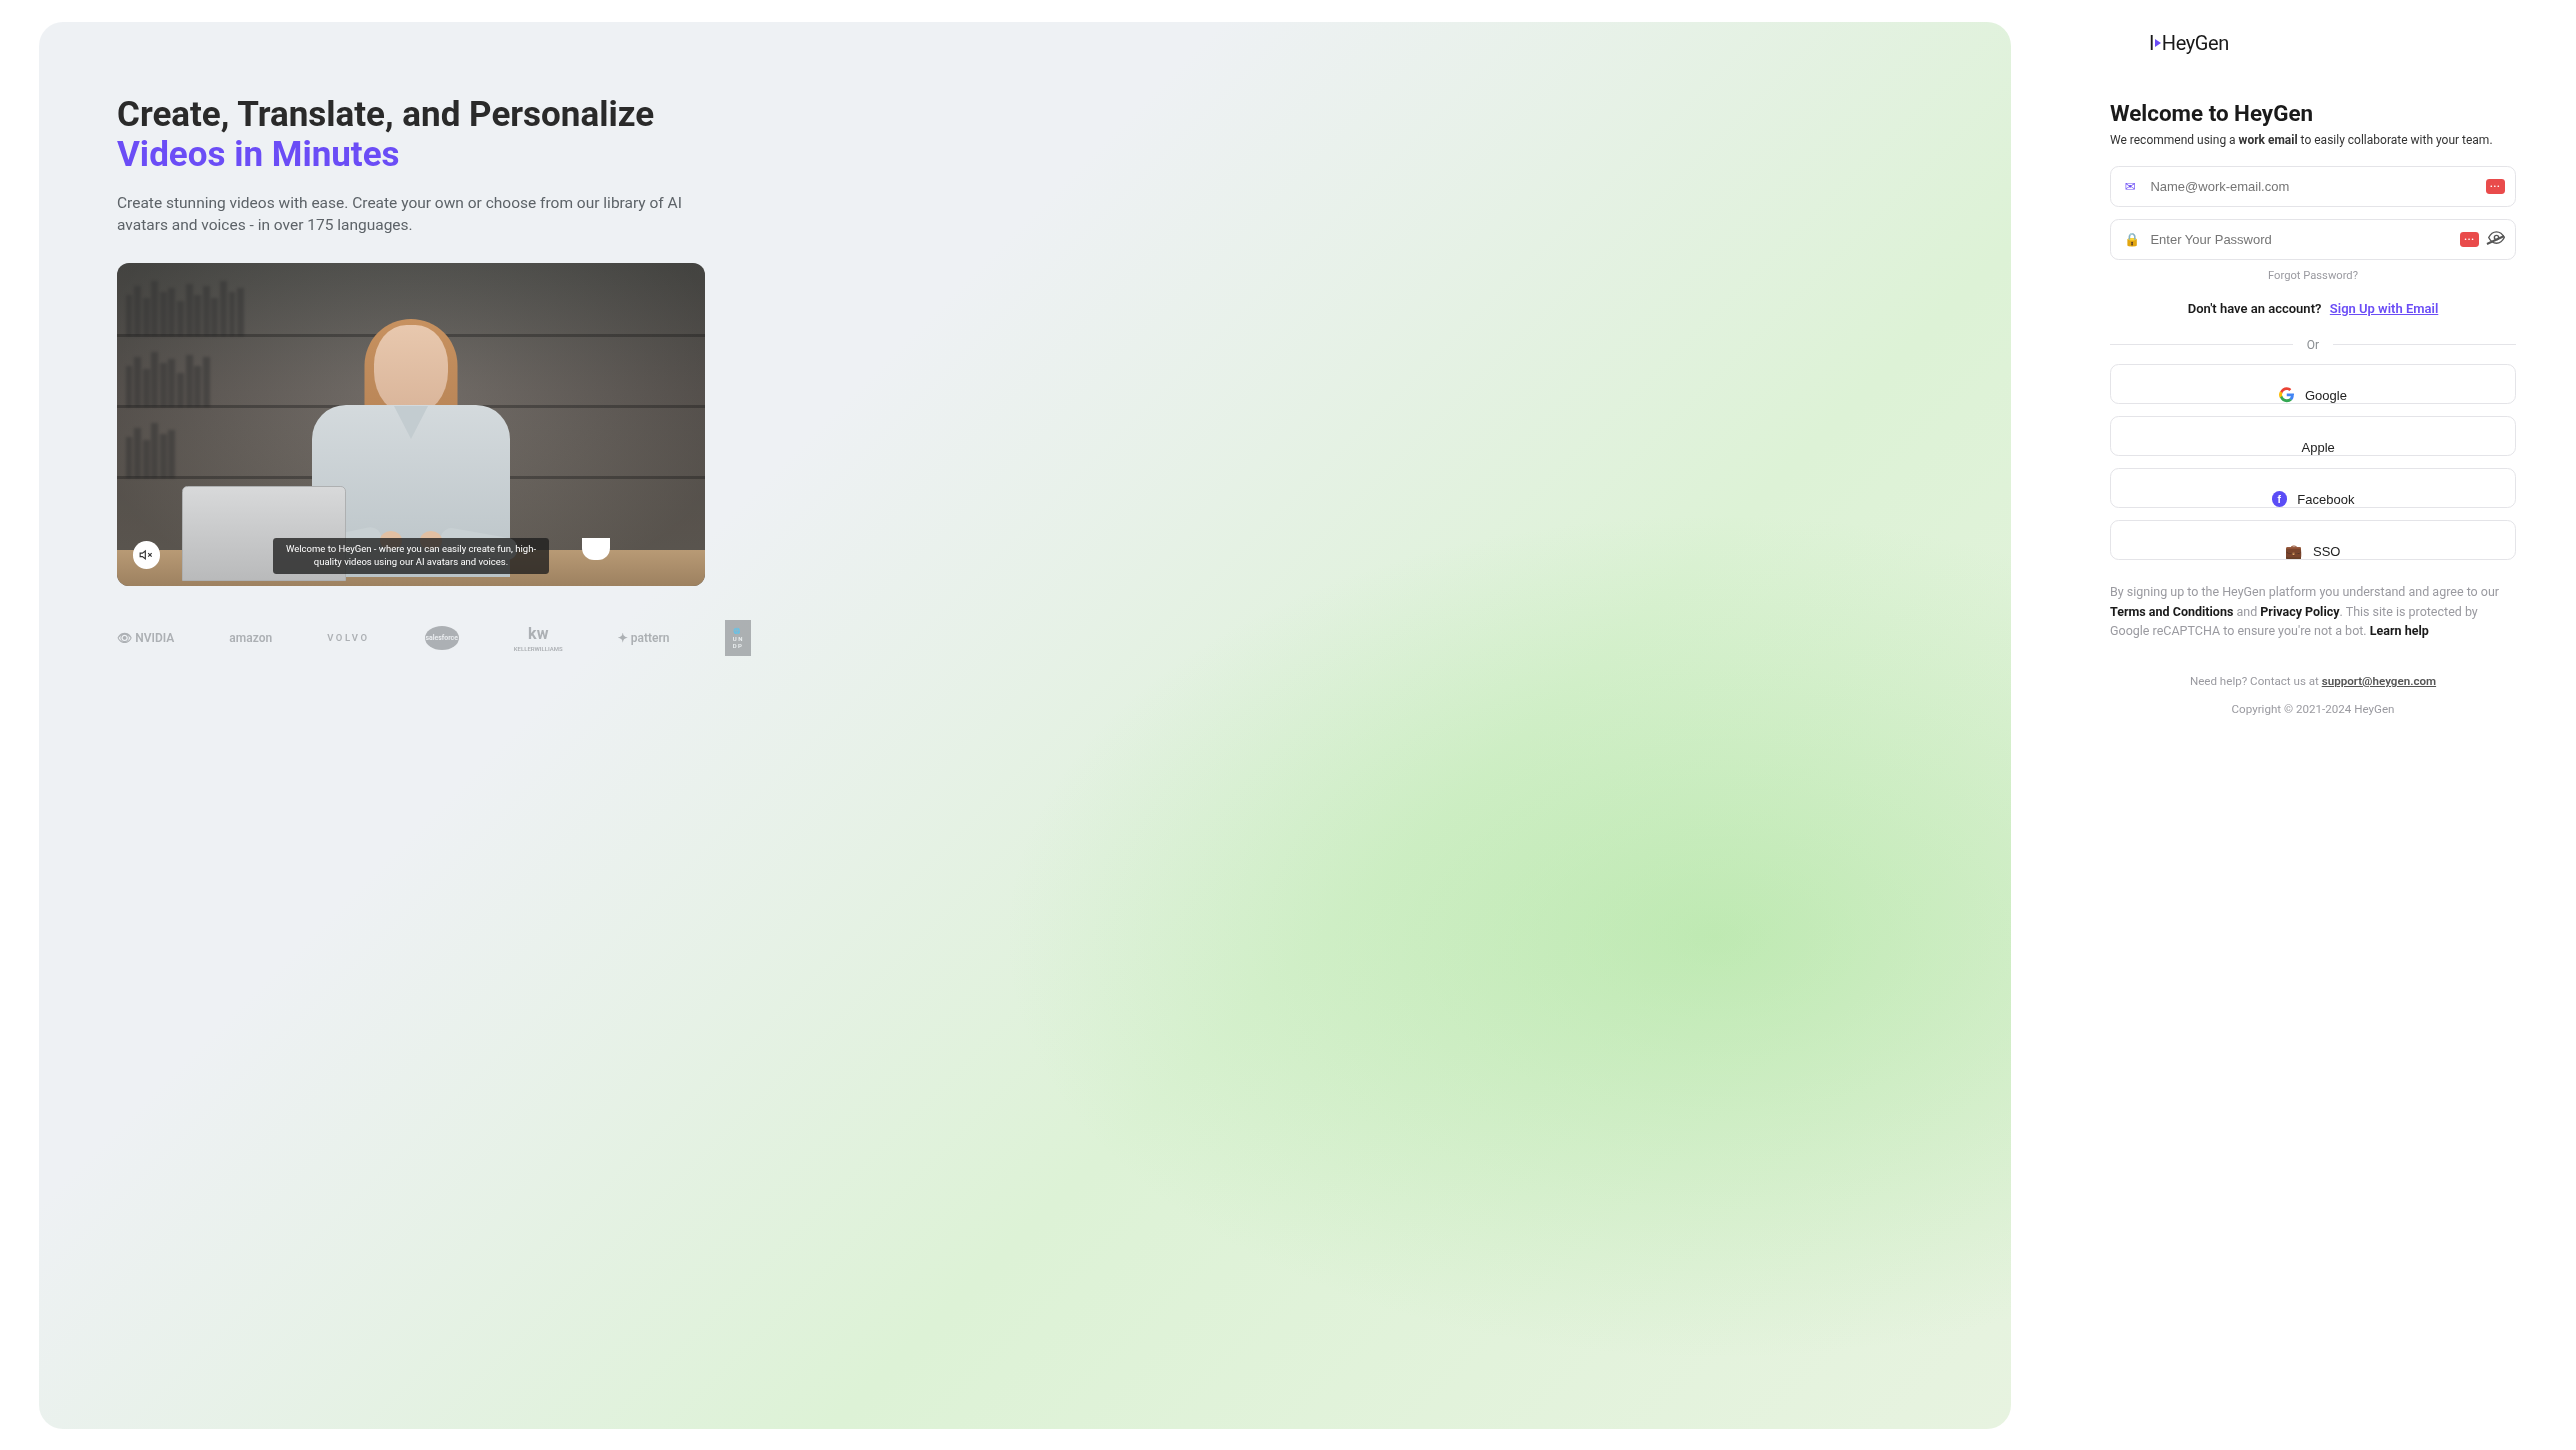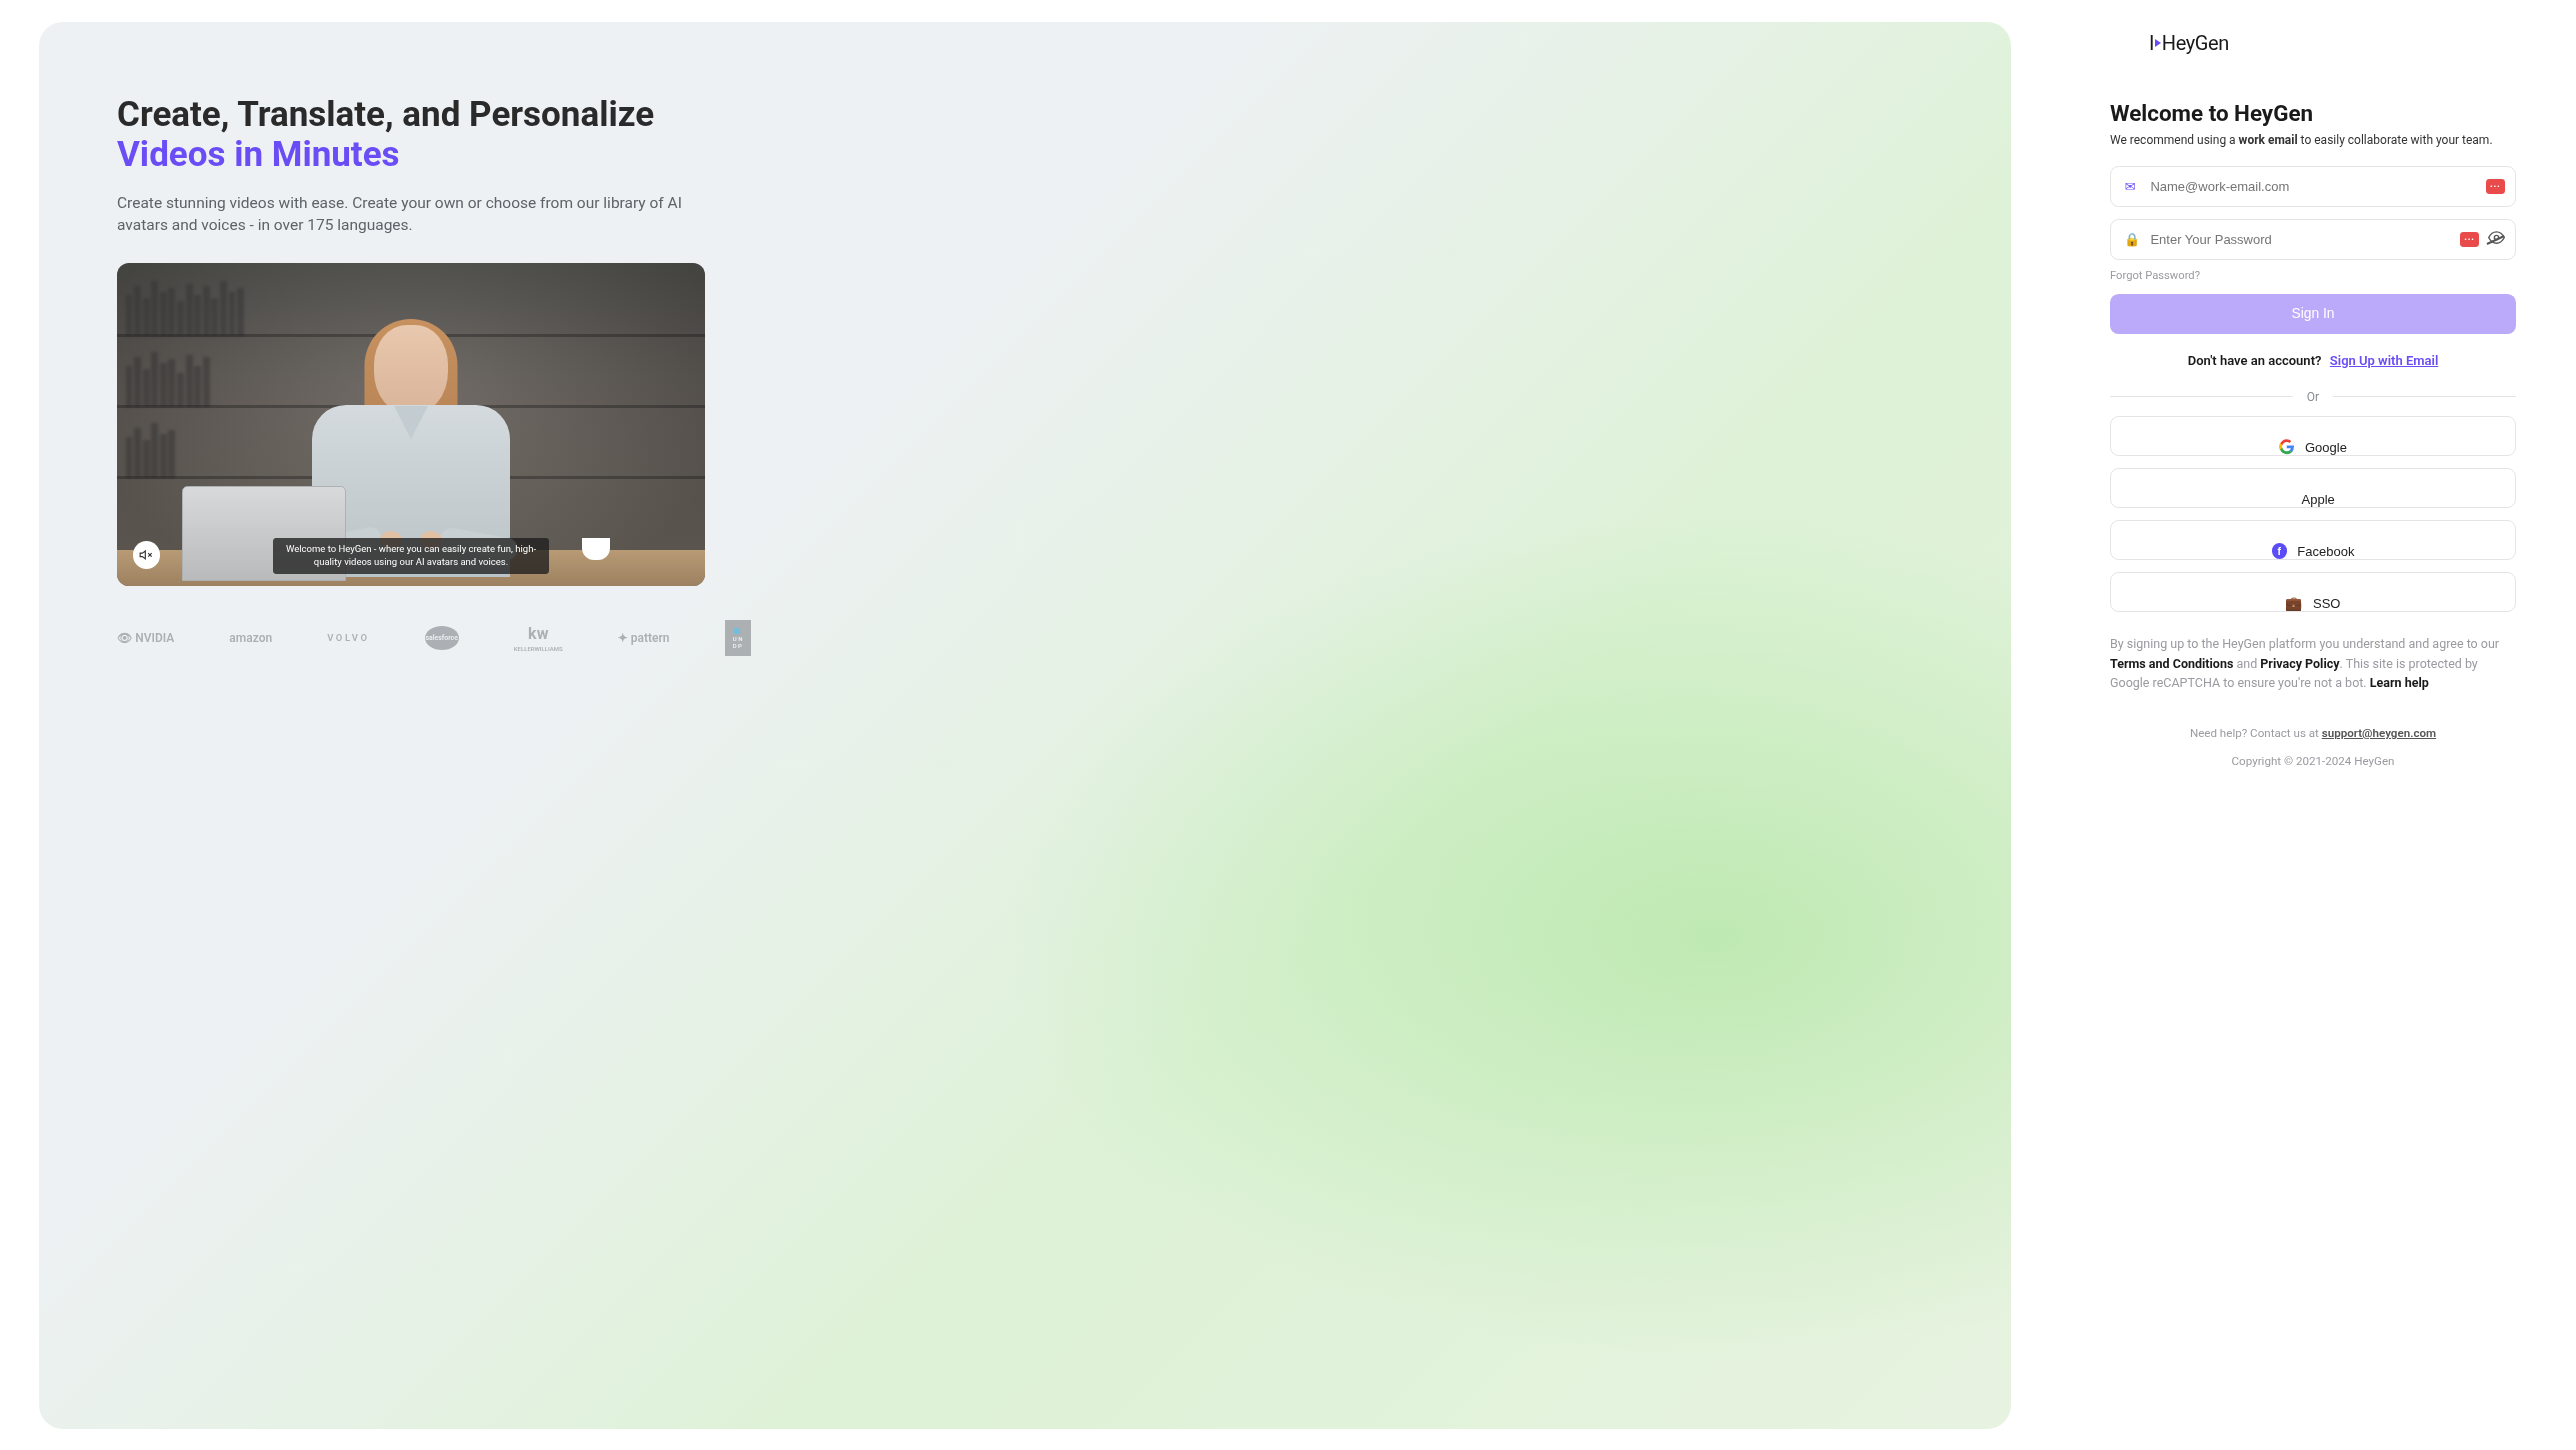--- a/index.html
+++ b/index.html
@@ -45,21 +45,21 @@
 .welcome { margin-top: 45px; font-size: 22.4px; font-weight: 700; }
 .recommend { margin-top: 6.9px; font-size: 12px; color: #333; }
 .recommend b { font-weight: 700; }
 .form { margin-top: 19px; }
 .field { display:flex; align-items:center; border:0.9px solid #e4e4e8; border-radius:8.6px; padding: 0 10.3px 0 13.8px; height:41px; margin-bottom: 12px; background:#fff; }
 .field .ficon { width:17px; color:#6b4df6; display:flex; align-items:center; font-size:13px;}
 .field input { flex:1; border:none; outline:none; font-size:13px; padding-left:8.6px; background:transparent; }
 .pw-badge { width:19px; height:15.5px; background:#e94b4b; border-radius:3.4px; color:#fff; font-size:7.8px; display:flex; align-items:center; justify-content:center; margin-left:5.2px; letter-spacing:0.9px;}
 .eye { margin-left:8.6px; color:#555; font-size:15.5px; position:relative; }
 .eye::after{content:"";position:absolute;left:-1.7px;top:48%;width:19px;height:1.7px;background:#555;transform:rotate(-25deg);}
-.forgot { text-align:left; margin-top: -3.4px; font-size:11.2px; color:#9a9aa0; }
+.forgot { text-align:center; margin-top: -3.4px; font-size:11.2px; color:#9a9aa0; }
 .signin-btn { margin-top:12px; width:100%; height:40px; border:none; border-radius:8.6px; background:#bba9f9; color:#fff; font-size:13.8px; font-weight:500; cursor:pointer; }
 .no-account { margin-top:19px; text-align:center; font-size:13px; font-weight:600; }
 .no-account a { color:#6b4df6; text-decoration:underline; margin-left:5.2px; }
 .or-row { margin-top:22.4px; display:flex; align-items:center; gap:13.8px; color:#8a8e92; font-size:12px; }
 .or-row .line { flex:1; height:0.9px; background:#e4e4e8; }
 .social-btn { margin-top:12px; width:100%; height:40px; border:0.9px solid #e4e4e8; border-radius:8.6px; background:#fff; display:flex; align-items:flex-end; justify-content:center; gap:10.3px; font-size:13px; font-weight:500; cursor:pointer; color:#222;}
 .gicon{width:15.5px;height:15.5px;}
 .apple-icon{font-size:15.5px;}
 .fb-icon{width:15.5px;height:15.5px;background:#5b4df6;border-radius:50%;color:#fff;display:flex;align-items:center;justify-content:center;font-size:10.3px;font-weight:700;}
 .sso-icon{font-size:13.8px;}
@@ -192,21 +192,20 @@
         <input type="password" placeholder="Enter Your Password" style="">
         <span class="pw-badge">•••</span>
         <span class="eye">
           <svg width="17" height="17" viewBox="0 0 24 24" fill="none" stroke="currentColor" stroke-width="2">
               <path d="M1 12s4-8 11-8 11 8 11 8-4 8-11 8S1 12 1 12z"></path>
               <circle cx="12" cy="12" r="3"></circle>
             </svg>
         </span>
       </div>
       <div class="forgot">Forgot Password?</div>
-      <button class="signin-btn">Sign In</button>
       <div class="no-account">
         <span>Don't have an account?</span>
         <a href="#">Sign Up with Email</a>
       </div>
       <div class="or-row">
         <div class="line"></div>
           <span>Or</span>
           <div class="line"></div>
       </div>
       <button class="social-btn">

